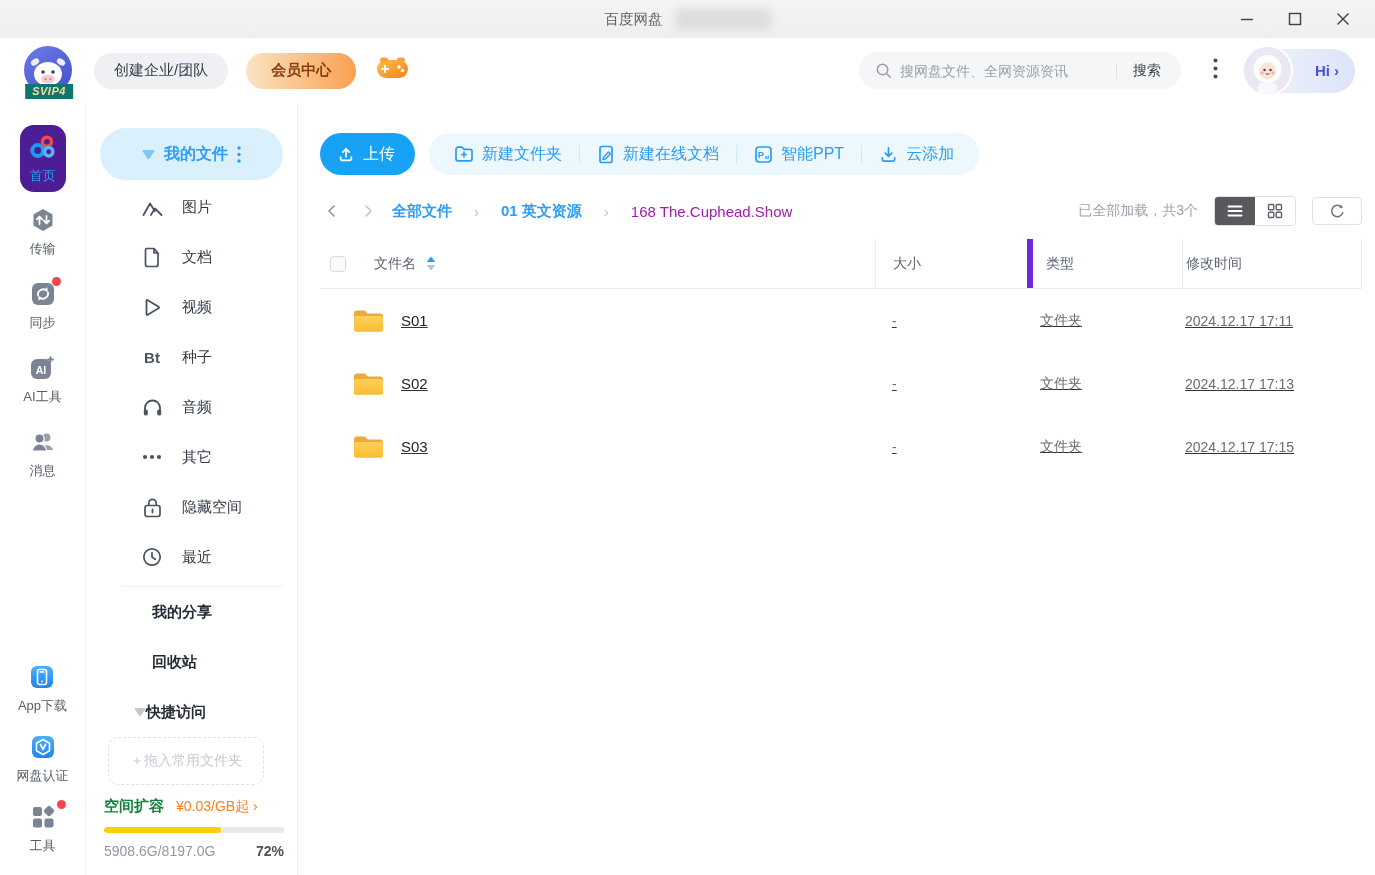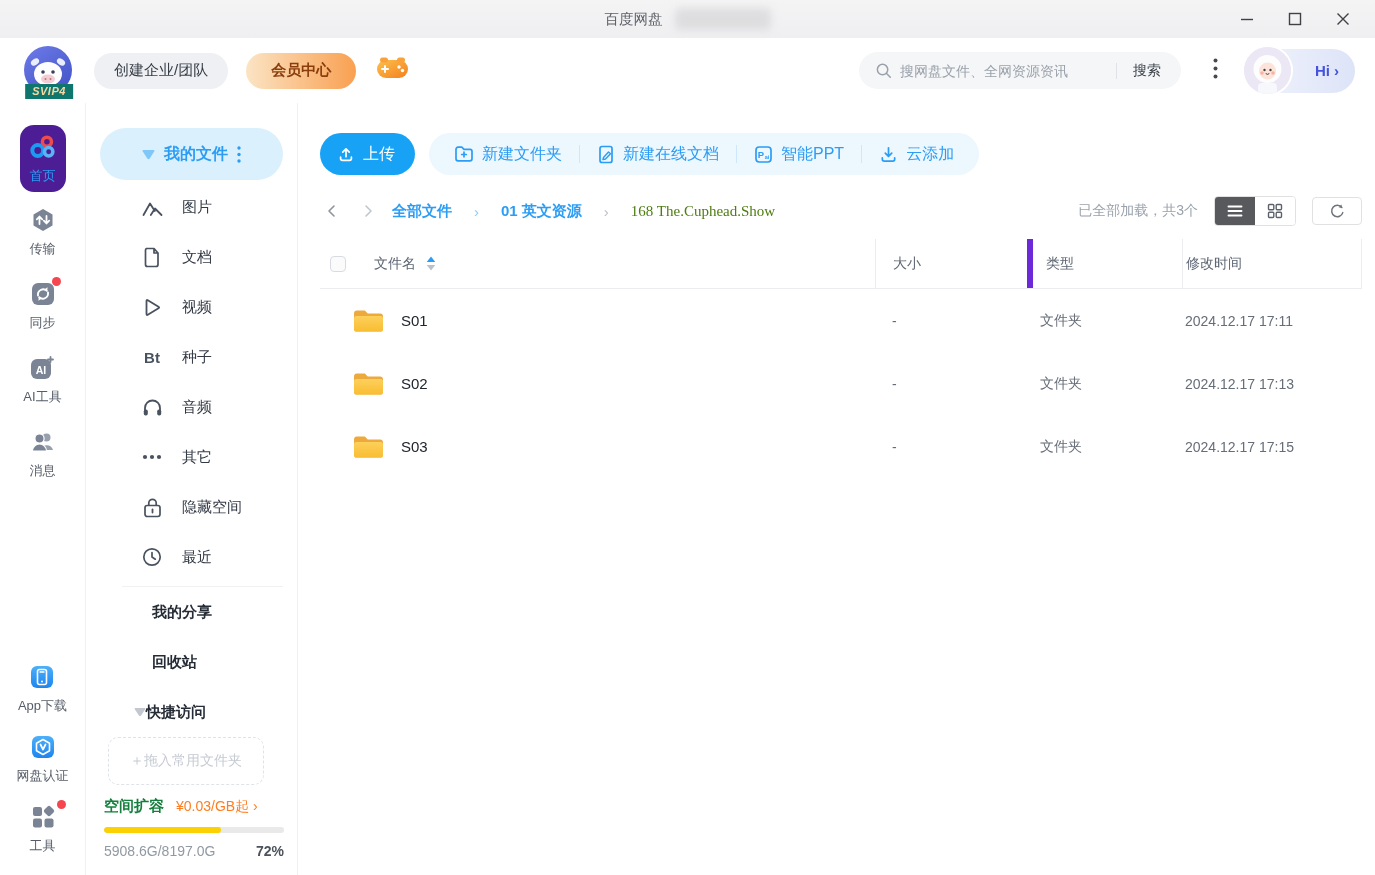--- a/index.html
+++ b/index.html
@@ -86,41 +86,41 @@
   .tool-group { height:42px; border-radius:21px; background:#edf7fe; display:flex; align-items:center; margin-left:14px; padding:0 8px; }
   .tool-btn { border:none; background:transparent; color:#2b9df5; font-size:16px; display:flex; align-items:center; gap:8px; padding:0 17px; cursor:pointer; font-family:inherit; }
   .tool-sep { width:1px; height:18px; background:#cfe7fa; }
 
   .crumb-row { margin-top:20px; height:32px; display:flex; align-items:center; flex:0 0 auto; }
   .nav-arrow { border:none; background:transparent; cursor:pointer; width:24px; height:28px; display:flex; align-items:center; justify-content:center; }
   .crumbs { display:flex; align-items:center; margin-left:12px; gap:22px; }
   .crumb-link { font-size:15px; font-weight:bold; color:#2b9df5; cursor:pointer; }
   .crumb-sep1 { font-size:15px; color:#8fcaf9; }
   .crumb-sep2 { font-size:15px; color:#b9bfc8; }
-  .crumb-current { font-size:15px; color:#4d7c0f;font-family:Liberation Serif, serif; }
+  .crumb-current { font-size:15px; color:#a21caf; }
   .crumb-right { margin-left:auto; display:flex; align-items:center; }
   .load-status { font-size:14px; color:#9aa2ac; }
   .view-toggle { display:flex; margin-left:16px; border:1px solid #e1e1e1; border-radius:4px; overflow:hidden; }
   .view-seg { width:40px; height:28px; border:none; display:flex; align-items:center; justify-content:center; cursor:pointer; background:#fff; }
   .view-seg.active { background:#58595d; }
   .refresh-btn { margin-left:16px; width:50px; height:28px; border:1px solid #e1e1e1; border-radius:4px; background:#fff; display:flex; align-items:center; justify-content:center; cursor:pointer; }
 
   .file-table { margin-top:12px; flex:1; min-height:0; display:flex; flex-direction:column; }
   .ft-header { height:50px; display:flex; align-items:stretch; border-bottom:1px solid #ededf0; flex:0 0 auto; }
   .ft-cell { display:flex; align-items:center; }
   .col-name { flex:1; min-width:0; padding-left:10px; }
   .col-size { width:152px; border-left:1px solid #ededf0; padding-left:17px; }
   .col-type { width:155px; border-left:6px solid #6d28d9; padding-left:13px; }
   .col-time { width:180px; border-left:1px solid #ededf0; padding-left:3px; }
   .ft-header .col-time { border-right:1px solid #ededf0; }
   .ft-header .hdr-label { font-size:14px; color:#5d6673; }
   .checkbox { width:16px; height:16px; border:1.5px solid #d8dce2; border-radius:4px; background:#fbfbfc; cursor:pointer; flex:0 0 auto; }
   .ft-header .hdr-label.name-label { margin-left:28px; }
   .sort-icon { margin-left:10px; cursor:pointer; display:flex; }
-  .ft-row { height:63px; display:flex; align-items:stretch; cursor:default; }
+  .ft-row { height:63px; display:flex; align-items:stretch; cursor:default;text-decoration:underline; }
   .ft-row .col-name { padding-left:32px; gap:16px; }
   .ft-row .col-size, .ft-row .col-type, .ft-row .col-time { border-left:none; }
   .ft-row .cell-text { font-size:14px; color:#666d78; }
   .ft-row .file-name { font-size:15px; color:#20262e; }
   .folder-ic { flex:0 0 auto; display:flex; }
 </style>
 </head>
 <body>
 
 <svg width="0" height="0" style="position:absolute">

